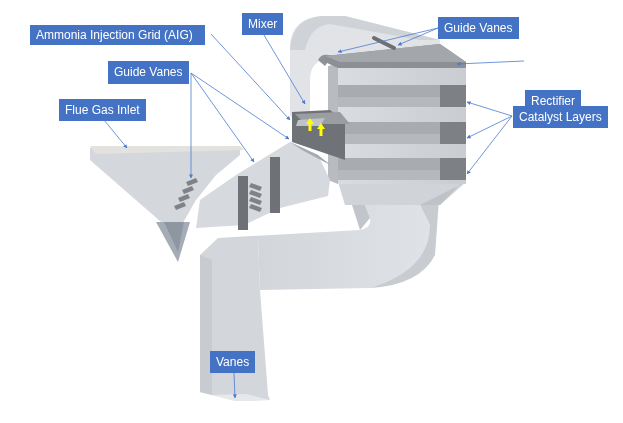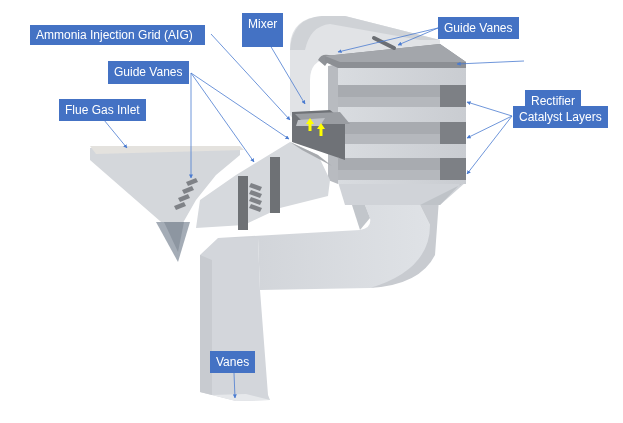--- a/index.html
+++ b/index.html
@@ -128,19 +128,19 @@
     <line x1="438" y1="28" x2="398" y2="45" marker-end="url(#arr)"></line>
     <line x1="524" y1="61" x2="457" y2="64" marker-end="url(#arr)"></line>
     <line x1="512" y1="116" x2="467" y2="102" marker-end="url(#arr)"></line>
     <line x1="512" y1="116" x2="467" y2="138" marker-end="url(#arr)"></line>
     <line x1="512" y1="116" x2="467" y2="174" marker-end="url(#arr)"></line>
     <line x1="234" y1="373" x2="235" y2="398" marker-end="url(#arr)"></line>
   </g>
 </svg>
 
 <div class="callout" style="left:30px; top:25px; width:175px;">Ammonia Injection Grid (AIG)</div>
-<div class="callout" style="left:242px; top:13px; height:34px; line-height:22px;">Mixer</div>
+<div class="callout" style="left:242px; top:13px; height:22px; line-height:22px;">Mixer</div>
 <div class="callout" style="left:108px; top:61px; height:23px; line-height:23px;">Guide Vanes</div>
 <div class="callout" style="left:59px; top:99px; height:22px; line-height:22px;">Flue Gas Inlet</div>
 <div class="callout" style="left:438px; top:17px; height:22px; line-height:22px;">Guide Vanes</div>
 <div class="callout" style="left:525px; top:50px; height:22px; line-height:22px;margin-top:40px;">Rectifier</div>
 <div class="callout" style="left:513px; top:106px; height:22px; line-height:22px;">Catalyst Layers</div>
 <div class="callout" style="left:210px; top:351px; height:22px; line-height:22px;">Vanes</div>
 
 </body></html>

